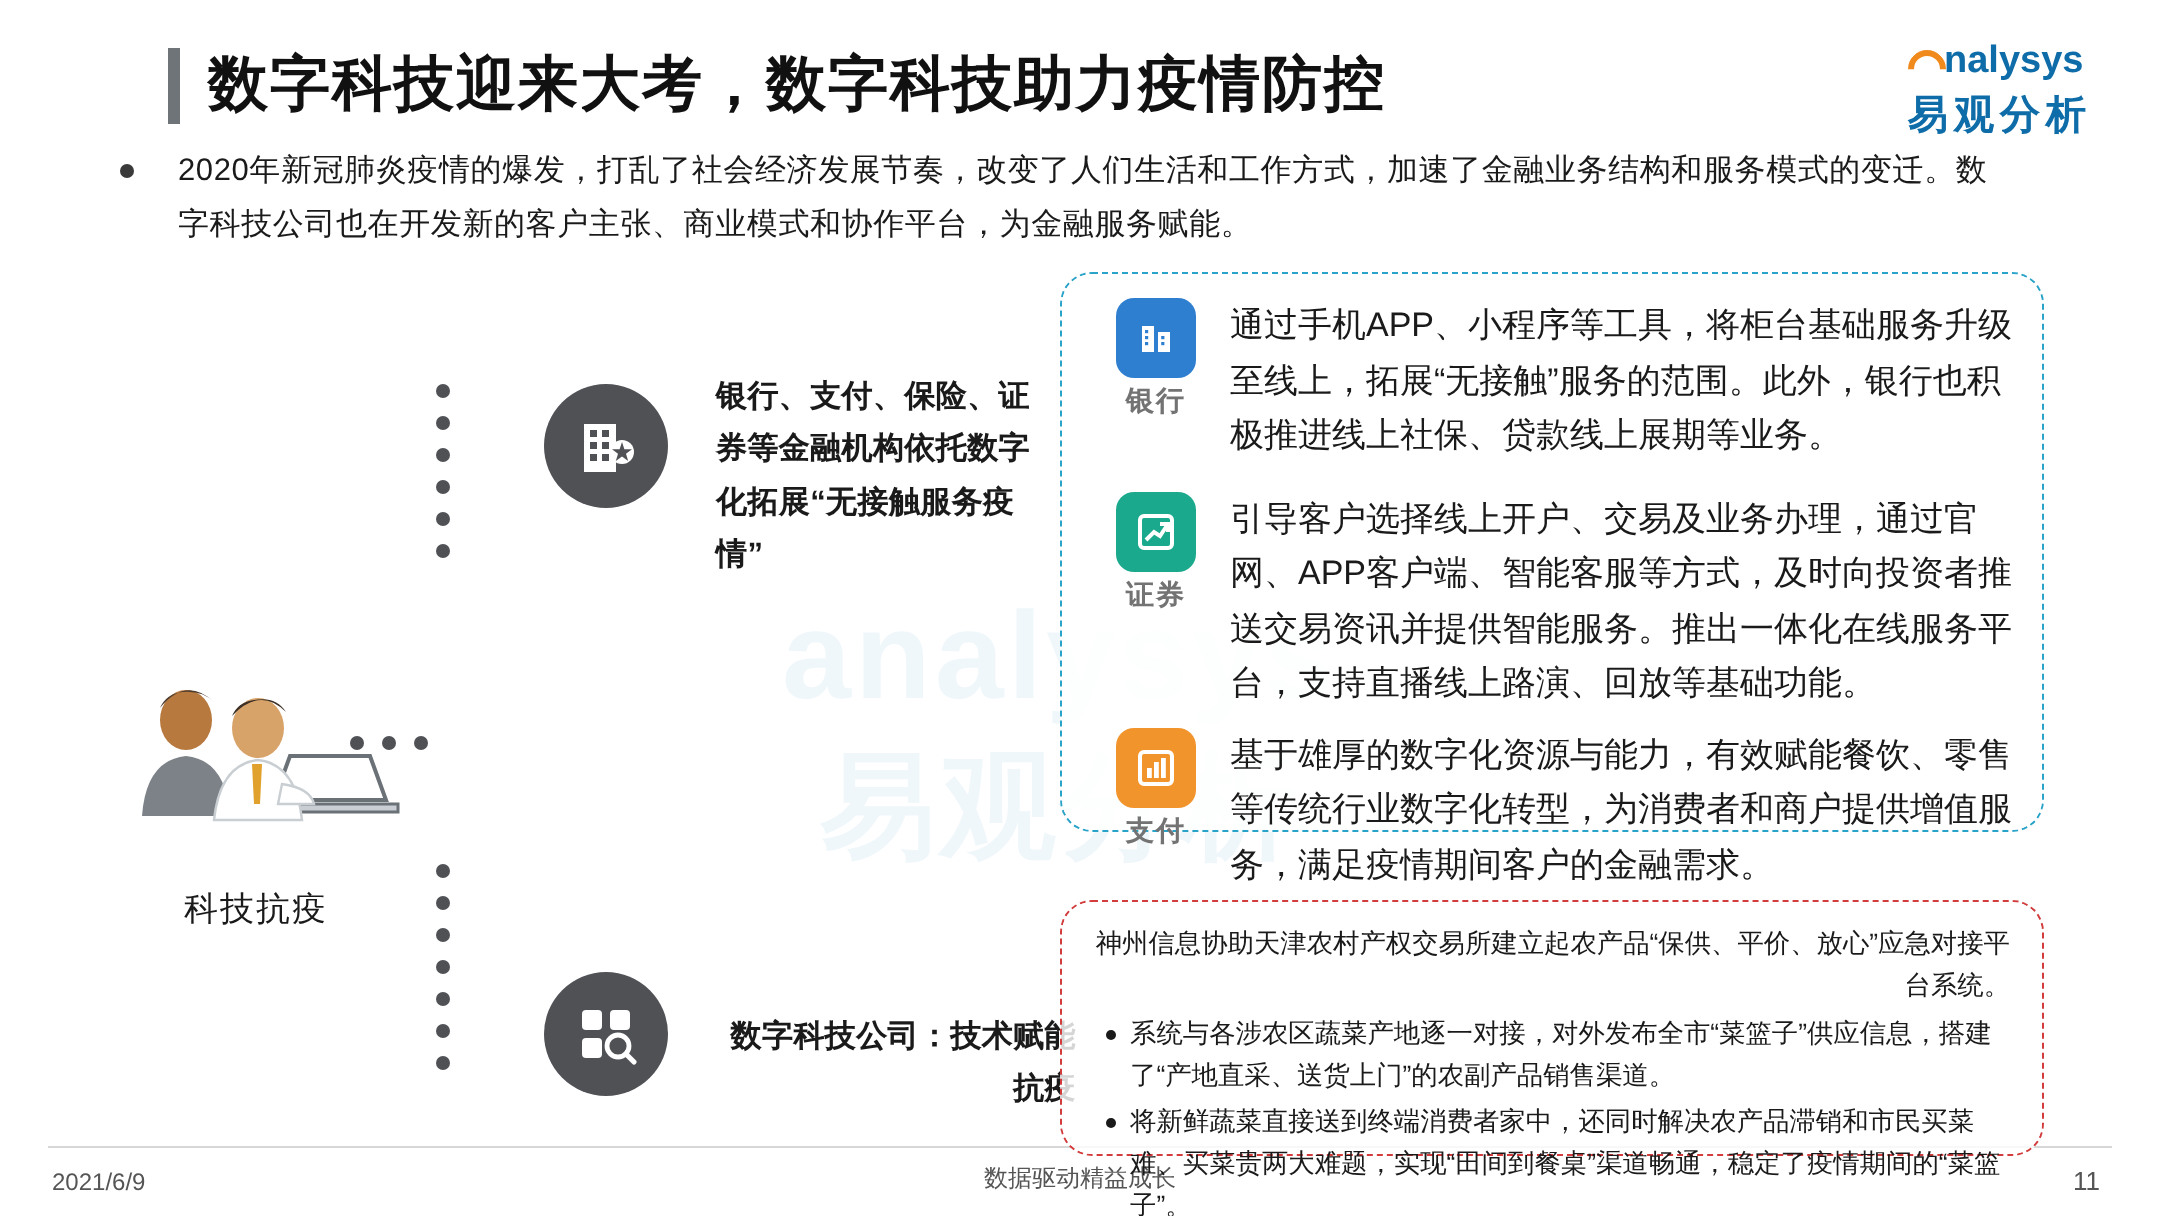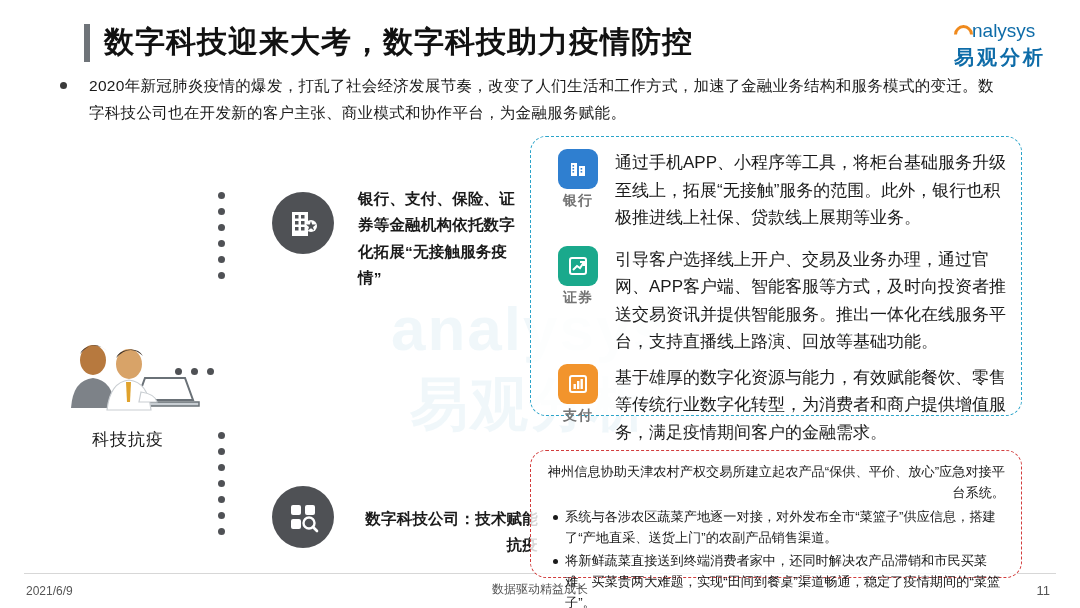--- a/index.html
+++ b/index.html
@@ -63,21 +63,21 @@
     position: absolute;
     right: 34px;
     top: 20px;
     text-align: left;
     z-index: 3;
   }
   .logo-top {
     display: flex;
     align-items: center;
     font-size: 19px;
-    font-weight: normal;
+    font-weight: bold;
     color: #0e6ca8;
     letter-spacing: 0px;
   }
   .logo-mark {
     width: 15px;
     height: 15px;
     margin-right: 3px;
     position: relative;
   }
   .logo-mark .d1 {
@@ -127,21 +127,21 @@
   
   .person-block {
     position: absolute;
     left: 48px;
     top: 330px;
     width: 160px;
     text-align: center;
     z-index: 3;
   }
   .person-caption {
-    margin-top: 8px;
+    margin-top: 22px;
     font-size: 17px;
     color: #1a1a1a;
     letter-spacing: 1px;
   }
 
   
   .circle-icon {
     position: absolute;
     width: 62px;
     height: 62px;

